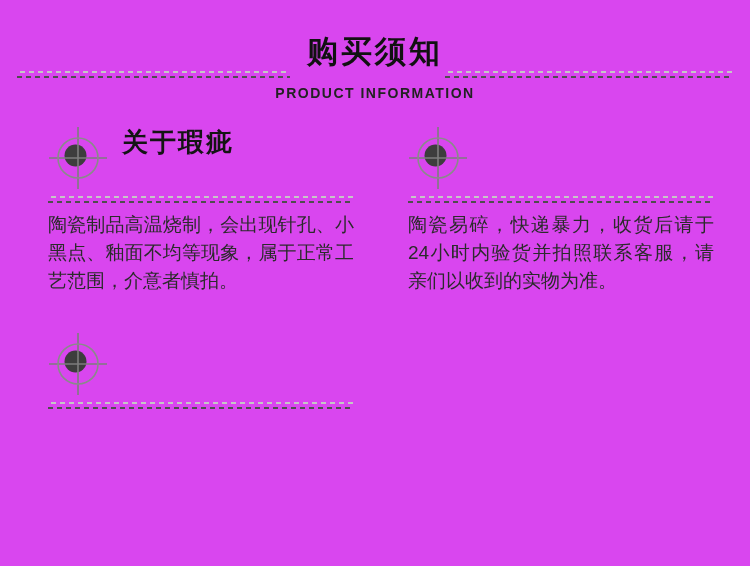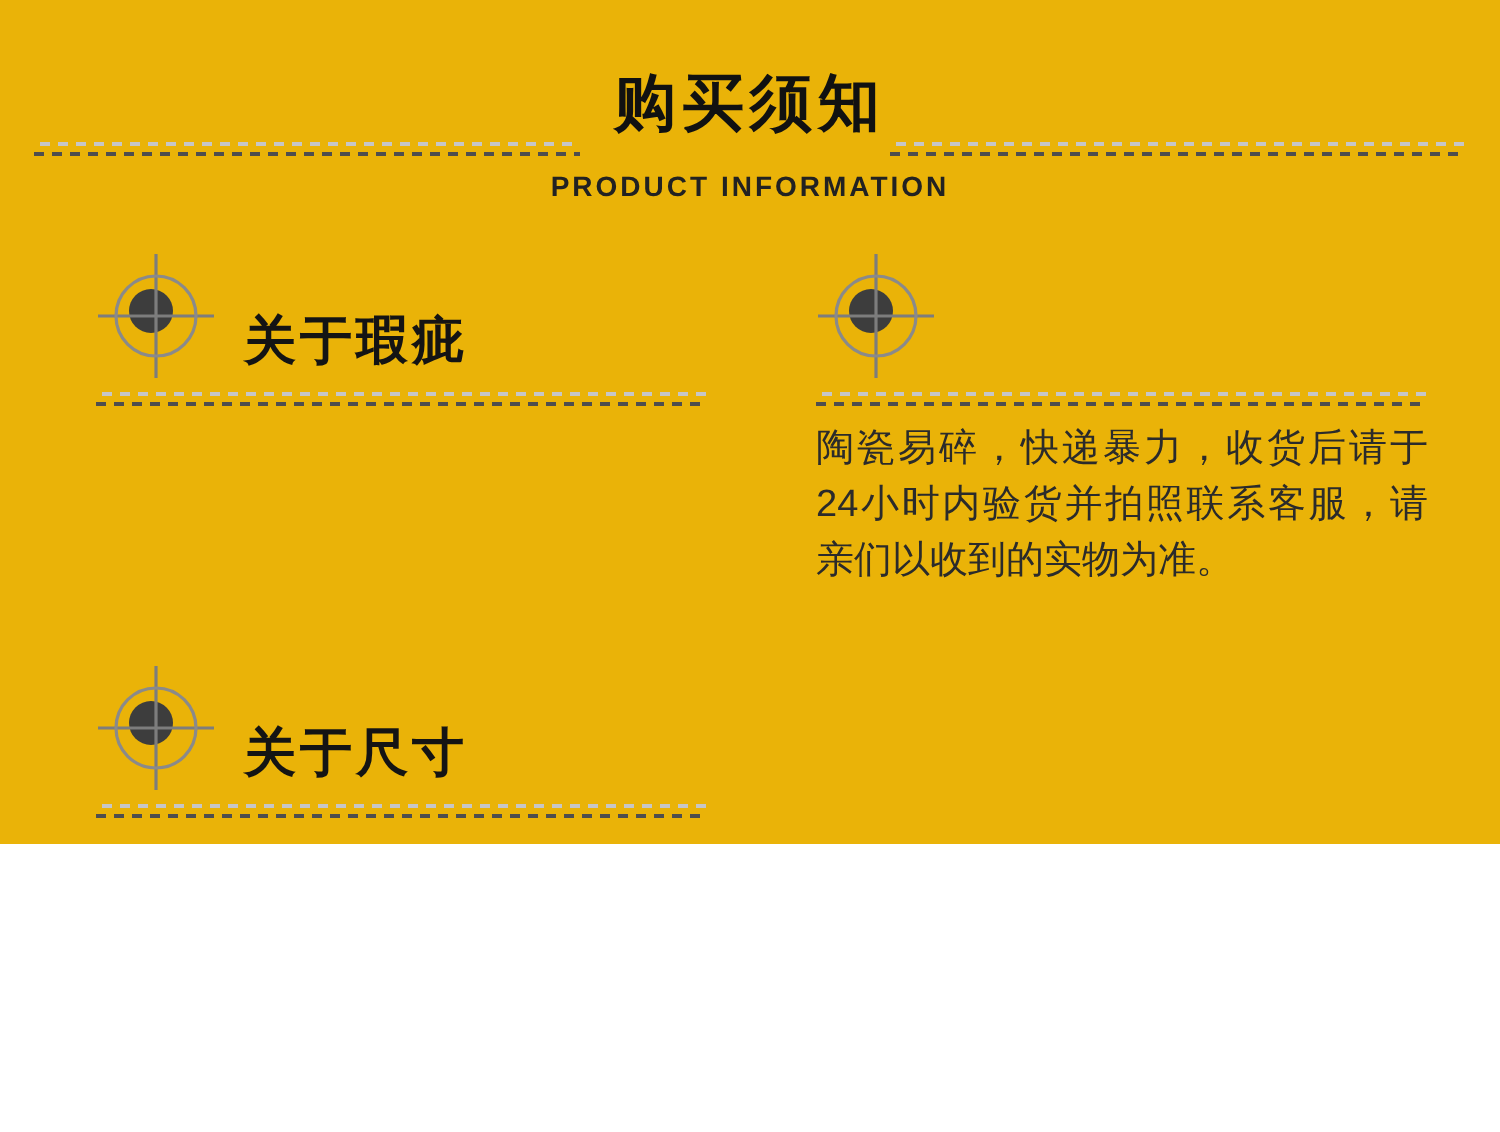--- a/index.html
+++ b/index.html
@@ -1,19 +1,19 @@
 <!DOCTYPE html>
 <html><head>
 <meta charset="utf-8">
 <style>
   html,body{margin:0;padding:0;background:#ffffff;}
   .page{
     position:relative;
-    width:750px;height:422px;
-    background:#eab308;
+    width:750px;height:566px;
+    background:#d946ef;
     font-family:"Liberation Sans","DejaVu Sans",sans-serif;
     color:#2f2f2f;
     overflow:hidden;
   }
   
   .notice-header{position:relative;width:100%;height:101px;}
   .page-title{
     position:absolute;top:34px;left:0;width:100%;
     text-align:center;
     font-size:31px;font-weight:bold;color:#111;
@@ -38,21 +38,21 @@
   .dashline.hdr-right{position:absolute;top:71px;left:445px;width:287px;}
   
   .info-grid{
     position:absolute;top:127px;left:48px;
     display:grid;
     grid-template-columns:306px 306px;
     column-gap:54px;row-gap:38px;
   }
   .section{width:306px;}
   .sec-head{
-    display:flex;align-items:flex-end;
+    display:flex;align-items:flex-start;
     height:62px;
   }
   .target-icon{flex:0 0 auto;display:block;}
   .sec-title{
     margin-left:14px;margin-bottom:4px;
     font-size:26px;font-weight:bold;color:#141414;
     letter-spacing:2px;line-height:30px;
     white-space:nowrap;
   }
   .sec-divider{margin-top:7px;width:100%;}
@@ -80,20 +80,21 @@
       <div class="sec-head">
         <svg class="target-icon" width="60" height="62" viewBox="0 0 60 62">
           <circle cx="27.5" cy="28.5" r="11" fill="#3d3d3d"></circle>
           <line x1="30" y1="0" x2="30" y2="62" stroke="#7d7d7d" stroke-width="1.6"></line>
           <line x1="1" y1="31" x2="59" y2="31" stroke="#7d7d7d" stroke-width="1.6"></line>
           <circle cx="30" cy="31" r="20" fill="none" stroke="#8a8a8a" stroke-width="1.6"></circle>
         </svg>
         <div class="sec-title">关于瑕疵</div>
       </div>
       <div class="dashline sec-divider"></div>
+      <p class="sec-text">陶瓷制品高温烧制，会出现针孔、小黑点、釉面不均等现象，属于正常工艺范围，介意者慎拍。</p>
     </div>
 
     <div class="section">
       <div class="sec-head">
         <svg class="target-icon" width="60" height="62" viewBox="0 0 60 62">
           <circle cx="27.5" cy="28.5" r="11" fill="#3d3d3d"></circle>
           <line x1="30" y1="0" x2="30" y2="62" stroke="#7d7d7d" stroke-width="1.6"></line>
           <line x1="1" y1="31" x2="59" y2="31" stroke="#7d7d7d" stroke-width="1.6"></line>
           <circle cx="30" cy="31" r="20" fill="none" stroke="#8a8a8a" stroke-width="1.6"></circle>
         </svg>
@@ -103,20 +104,19 @@
     </div>
 
     <div class="section">
       <div class="sec-head">
         <svg class="target-icon" width="60" height="62" viewBox="0 0 60 62">
           <circle cx="27.5" cy="28.5" r="11" fill="#3d3d3d"></circle>
           <line x1="30" y1="0" x2="30" y2="62" stroke="#7d7d7d" stroke-width="1.6"></line>
           <line x1="1" y1="31" x2="59" y2="31" stroke="#7d7d7d" stroke-width="1.6"></line>
           <circle cx="30" cy="31" r="20" fill="none" stroke="#8a8a8a" stroke-width="1.6"></circle>
         </svg>
-        <div class="sec-title">关于尺寸</div>
       </div>
       <div class="dashline sec-divider"></div>
     </div>
 
 
   </div>
 </div>
 
 </body></html>

